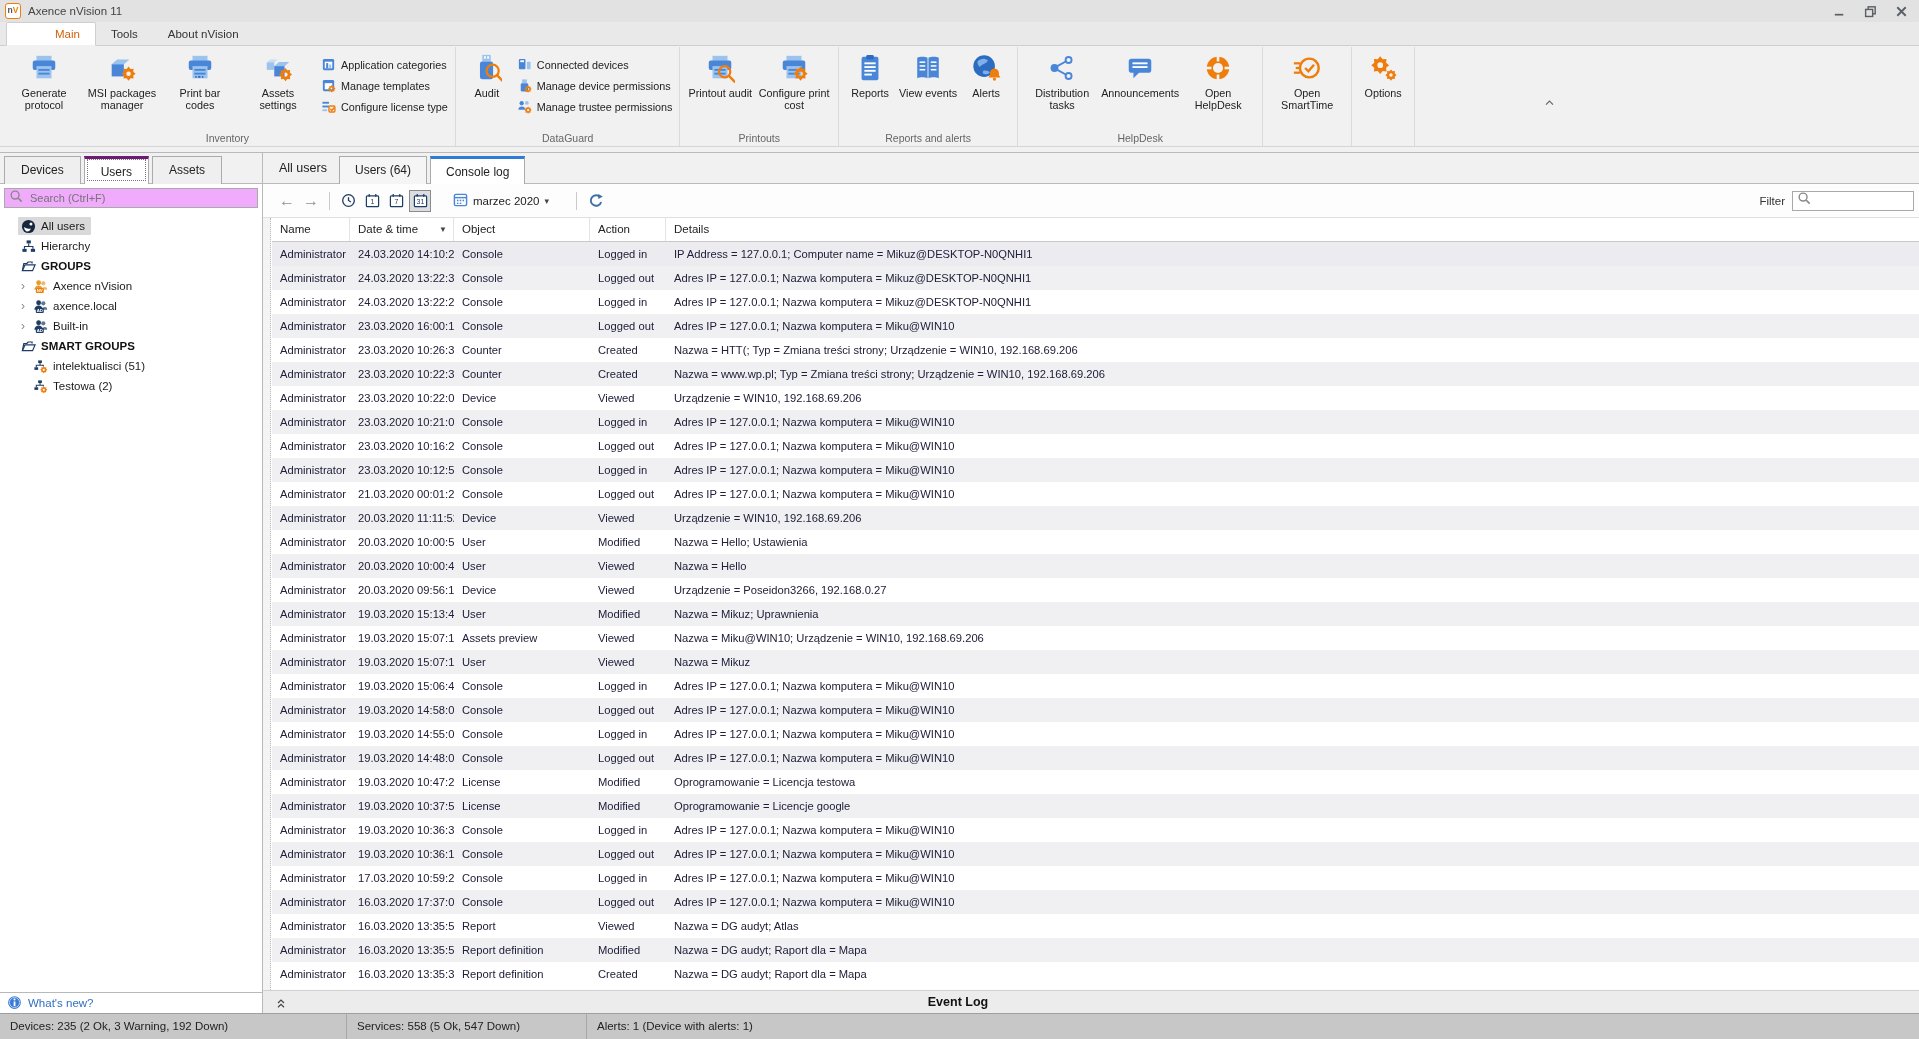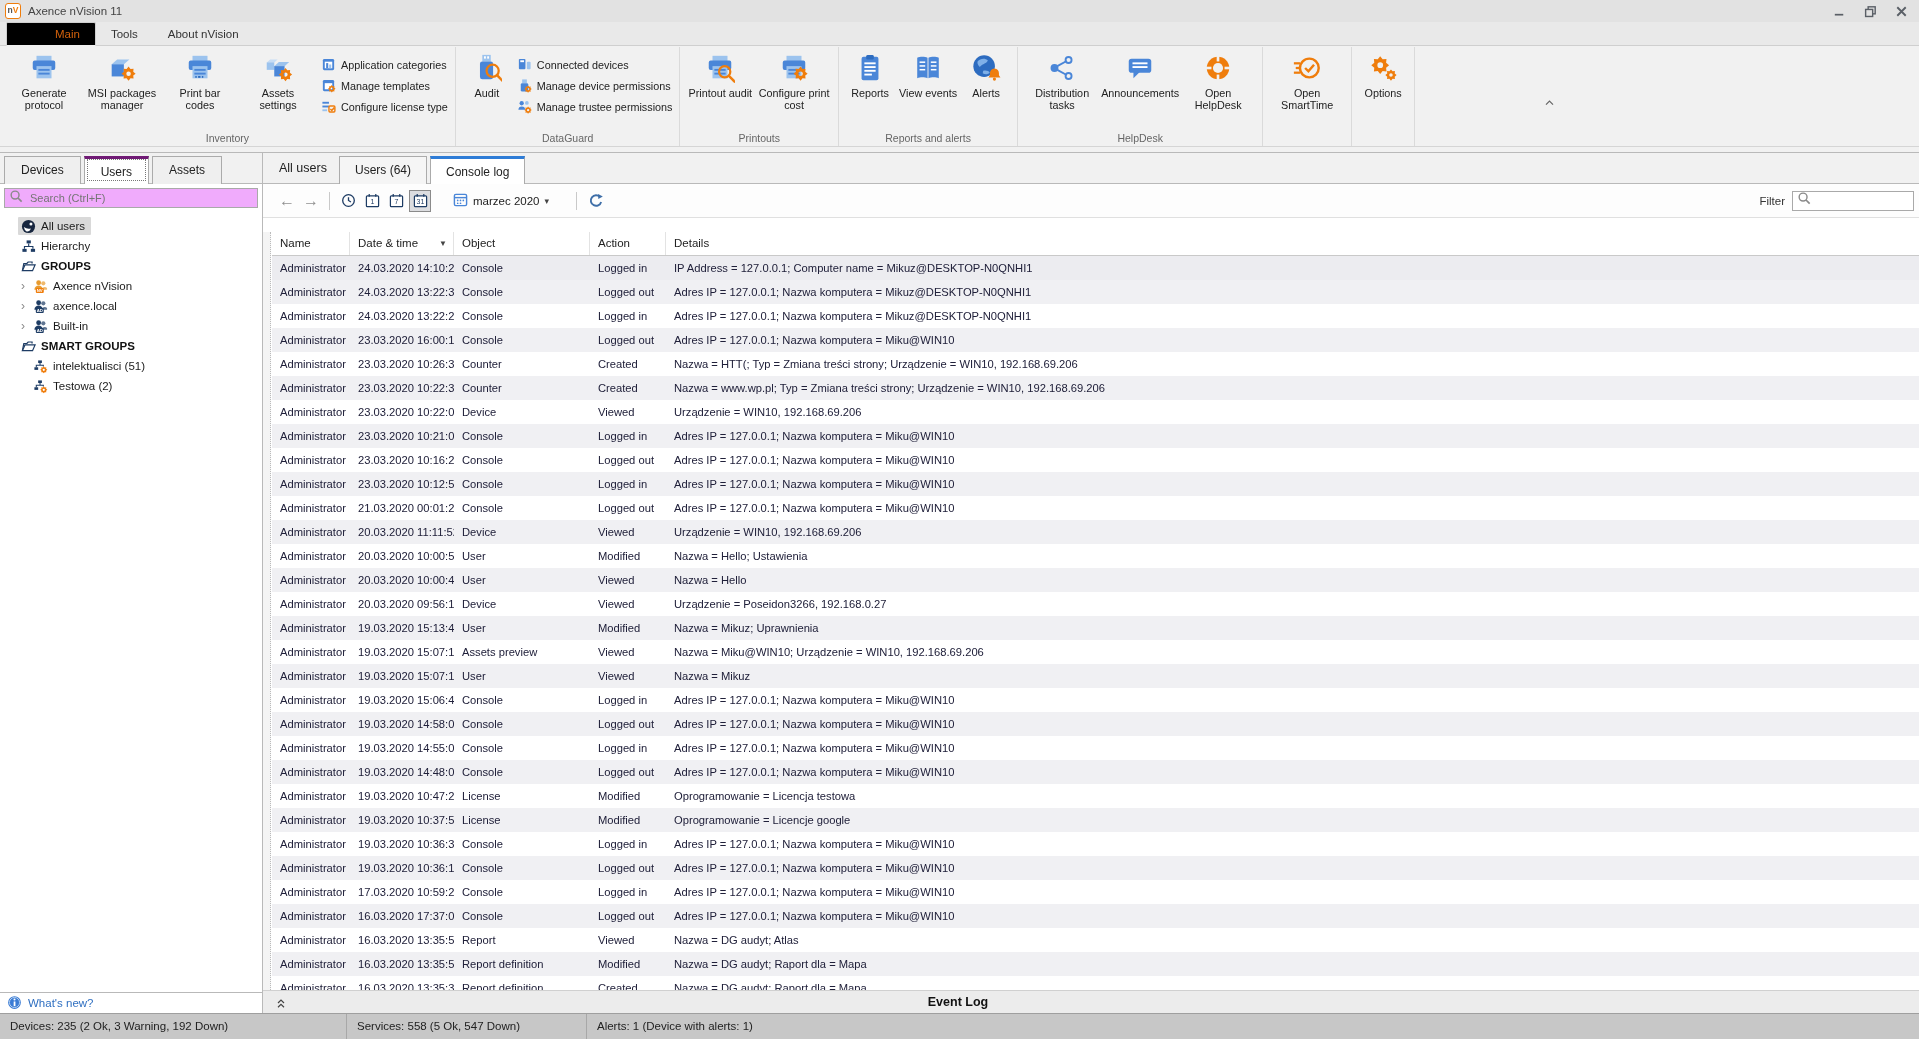--- a/index.html
+++ b/index.html
@@ -11,21 +11,21 @@
   .appicon{position:absolute;left:5px;top:3px;width:16px;height:16px;border:1.5px solid #ef7d0c;border-radius:3px;
            background:#fff;font-size:8.5px;font-weight:bold;text-align:center;line-height:13px;color:#555;}
   .appicon b{color:#ef7d0c;}
   .wtitle{position:absolute;left:28px;top:0;line-height:22px;font-size:11.5px;color:#444;}
   .wincontrols{position:absolute;right:2px;top:0;height:22px;display:flex;}
   .winbtn{width:31px;height:22px;display:flex;align-items:center;justify-content:center;cursor:default;}
   
   .ribbontabs{position:absolute;top:22px;left:0;right:0;height:24px;background:#e9e9e9;display:flex;
               border-bottom:1px solid #cfcfcf;padding-left:6px;}
   .rtab{height:24px;line-height:23px;padding:0 15px;font-size:11.5px;color:#333;position:relative;top:1px;}
-  .rtab.active{background:#000000;border:1px solid #cfcfcf;border-bottom:1px solid #f1f1f1;color:#d2610c;top:0;
+  .rtab.active{background:#ffffff;border:1px solid #cfcfcf;border-bottom:1px solid #f1f1f1;color:#d2610c;top:0;
                border-radius:2px 2px 0 0;padding-left:48px;}
   
   .ribbon{position:absolute;top:47px;left:0;right:0;height:100px;background:#f1f1f1;border-bottom:1px solid #d5d5d5;
           display:flex;align-items:stretch;}
   .rgroup{position:relative;border-right:1px solid #dadada;padding:3px 5px 14px 5px;}
   .rginner{display:flex;align-items:flex-start;height:82px;}
   .rgroup-label{position:absolute;bottom:0;left:0;right:0;text-align:center;font-size:10.5px;color:#666;height:14px;}
   .rbtn-big{min-width:52px;max-width:78px;display:flex;flex-direction:column;align-items:center;padding:2px 3px 0 3px;}
   .ric{height:32px;display:flex;align-items:center;justify-content:center;}
   .rcap{font-size:10.8px;line-height:12px;text-align:center;color:#222;margin-top:3px;}
@@ -64,21 +64,21 @@
   .tbtn.selected{background:#dcdde0;border-color:#8a8a8a;}
   .tsep{width:1px;height:18px;background:#c9c9c9;margin:0 6px;}
   .dropbtn{display:flex;align-items:center;gap:5px;height:22px;padding:0 21px;font-size:11.5px;color:#222;}
   .glyph-arrow{font-size:16px;font-weight:bold;color:#8f8f8f;line-height:1;}
   .caret{font-size:9px;color:#444;}
   .filterwrap{margin-left:auto;display:flex;align-items:center;gap:7px;margin-right:5px;}
   .filterlbl{font-size:11.5px;color:#333;}
   .filterbox{width:122px;height:20px;border:1px solid #a9a9a9;display:flex;align-items:center;padding:0 4px;gap:4px;background:#fff;}
   .filterbox input{border:none;outline:none;flex:1;font-size:11px;font-family:inherit;width:80px;background:transparent;}
   
-  .gridwrap{flex:1;position:relative;overflow:hidden;margin-top:14px;}
+  .gridwrap{flex:1;position:relative;overflow:hidden;}
   .vstrip{position:absolute;left:0;top:0;bottom:0;width:8px;background:#f4f4f4;border-right:1px dotted #bbb;}
   .grid{position:absolute;left:9px;top:0;right:0;bottom:0;display:flex;flex-direction:column;}
   .ghead{display:flex;height:24px;border-bottom:1px solid #c9c9c9;flex:none;font-size:11.5px;color:#222;}
   .hcell{line-height:23px;padding-left:8px;border-right:1px solid #e3e3e3;position:relative;flex:none;}
   .hcell.flex1{flex:1;border-right:none;}
   .sortico{position:absolute;right:6px;top:0;font-size:8px;color:#444;}
   .gbody{flex:1;overflow:hidden;}
   .grow{display:flex;height:24px;font-size:11.2px;color:#20203a;}
   .grow.alt{background:#f0f0f3;}
   .grow.rsel{background:#ececf0;}

